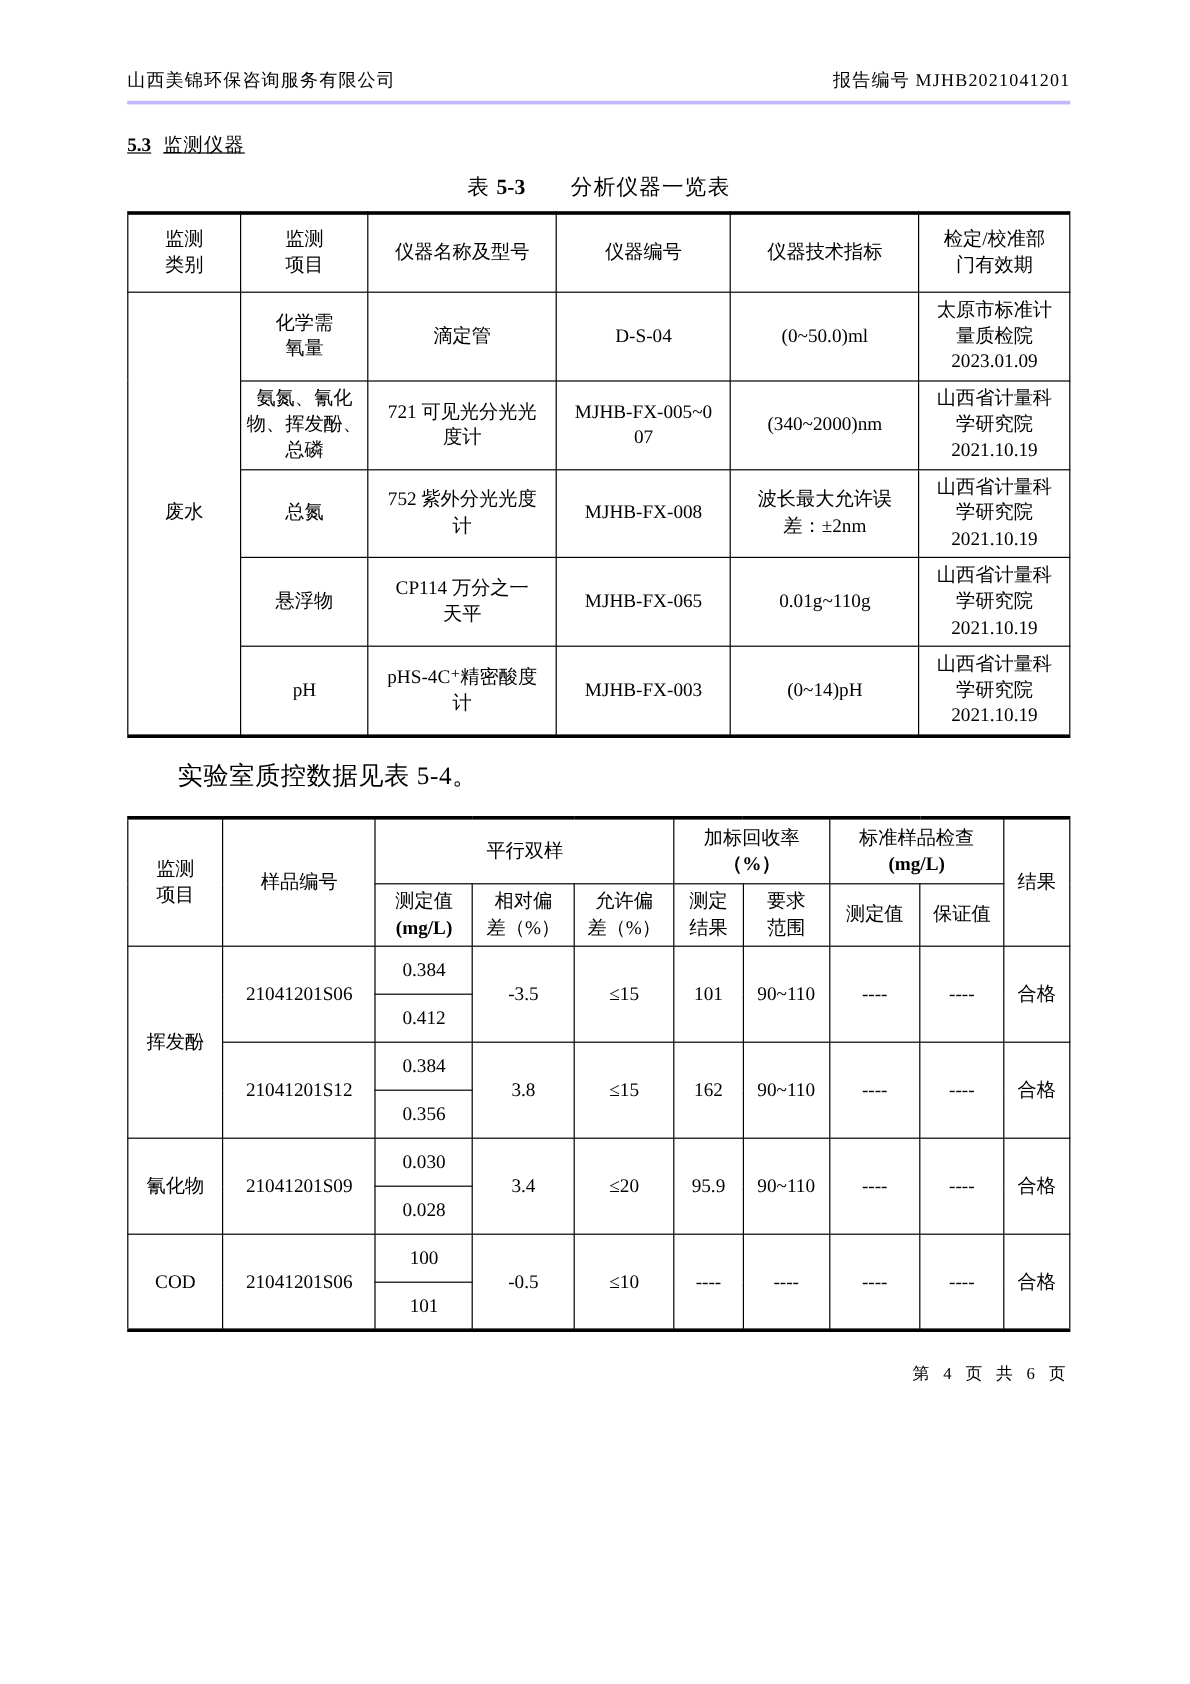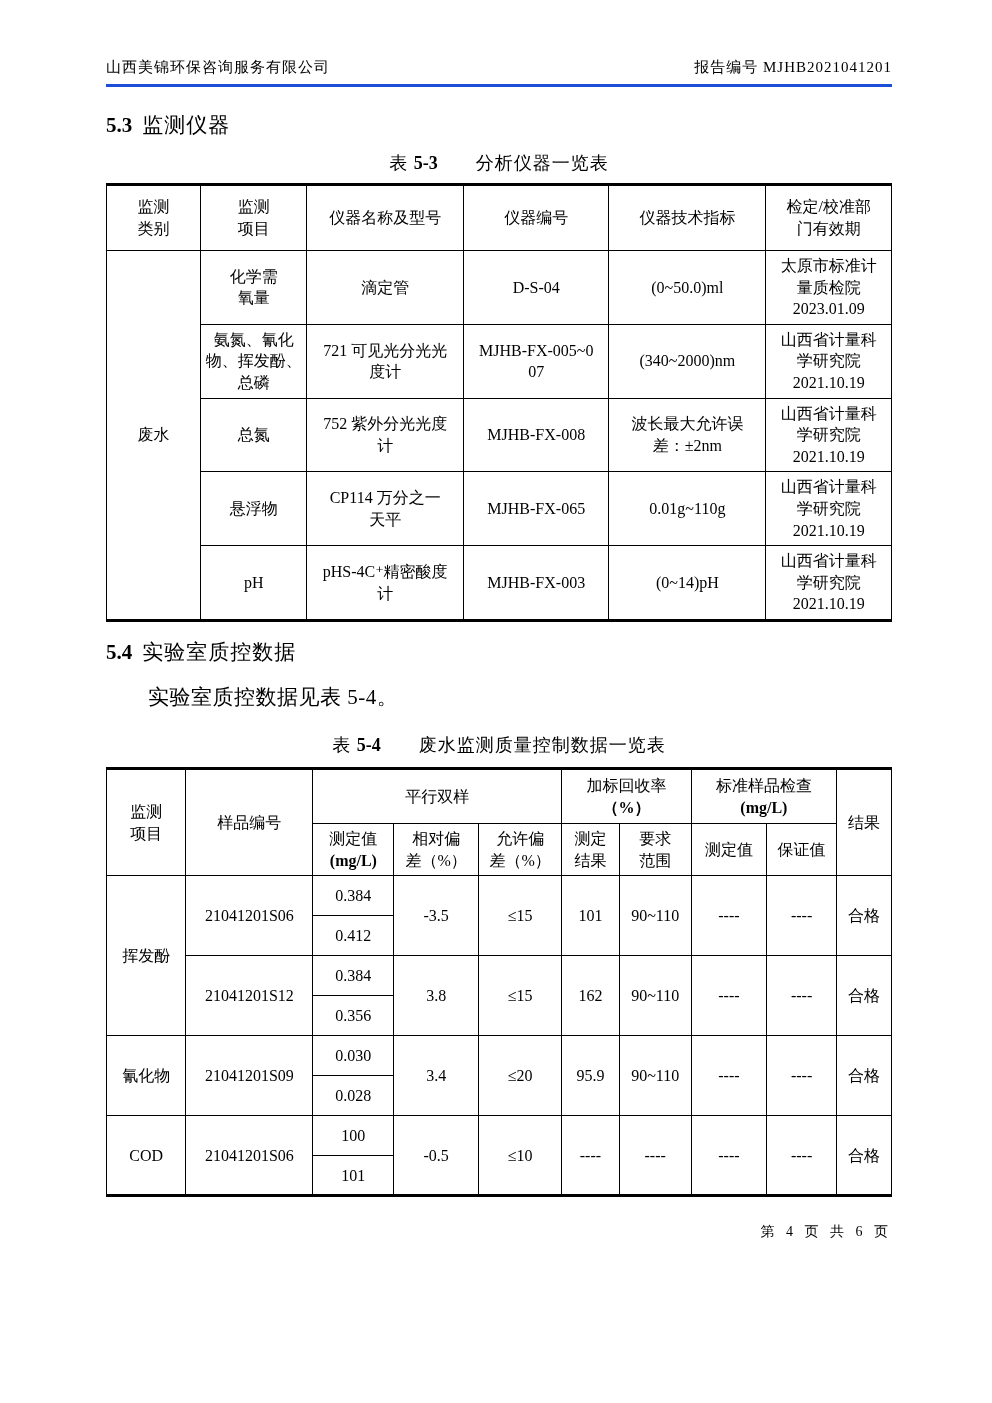--- a/index.html
+++ b/index.html
@@ -13,29 +13,30 @@
   }
   .page { width: 992px; height: 1403px; overflow: hidden; }
   .content { margin: 0 100px 0 106px; }
 
   .doc-header {
     display: flex;
     justify-content: space-between;
     align-items: flex-end;
     padding-top: 58px;
     padding-bottom: 7px;
-    border-bottom: 3px solid #1d4ed8;
+    border-bottom: 3px solid #c4b5fd;
     font-size: 15px;
     letter-spacing: 1px;
   }
 
   .section-heading {
     margin-top: 24px;
-    font-size: 21px;
+    font-size: 16px;
     letter-spacing: 1px;
+    text-decoration: underline;
   }
   .section-heading .num { font-weight: bold; margin-right: 10px; letter-spacing: 0; }
 
   .para {
     margin: 8px 0 0 0;
     font-size: 21px;
     line-height: 2.25;
     text-indent: 2em;
     letter-spacing: 0.5px;
   }
@@ -179,31 +180,23 @@
 计</td>
           <td class="preline">MJHB-FX-003</td>
           <td class="preline">(0~14)pH</td>
           <td class="preline">山西省计量科
 学研究院
 2021.10.19</td>
         </tr>
       </tbody>
     </table>
 
-    <div class="section-heading" style="margin-top:16px;">
-      <span class="num">5.4</span><span>实验室质控数据</span>
-    </div>
 
     <p class="para">实验室质控数据见表 5-4。</p>
 
-    <div class="caption">
-      <span>表</span>
-      <span class="num">5-4</span>
-      <span class="cap-title">废水监测质量控制数据一览表</span>
-    </div>
 
     <table class="t54">
       <colgroup>
         <col style="width:10.1%">
           <col style="width:16.2%">
           <col style="width:10.3%">
         <col style="width:10.8%">
           <col style="width:10.6%">
           <col style="width:7.3%">
         <col style="width:9.2%">

